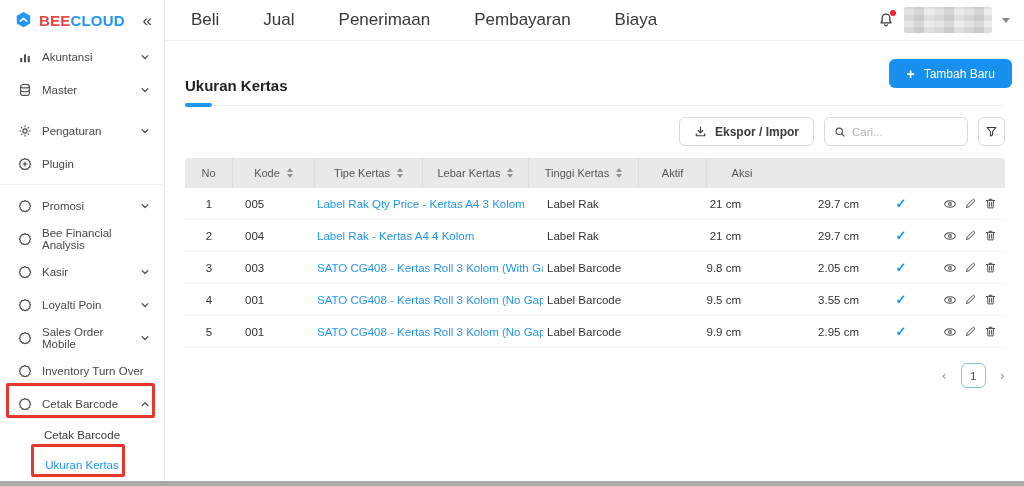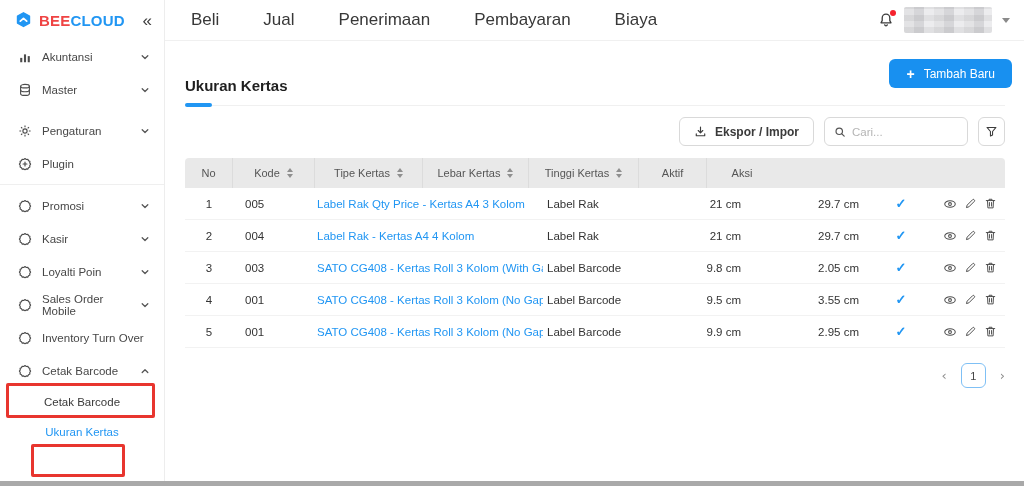--- a/index.html
+++ b/index.html
@@ -204,20 +204,28 @@
         </svg>
       </span>
     <span>Promosi</span>
     <span class="chev">
         <svg width="10" height="10" viewBox="0 0 16 16" fill="none" stroke="#555" stroke-width="2" stroke-linecap="round" stroke-linejoin="round">
           <path d="M3.5 6l4.5 4.5L12.5 6"></path>
         </svg>
       </span>
   </div>
 
+  <div class="side-item">
+    <span>
+        <svg width="14" height="14" viewBox="0 0 16 16" fill="none" stroke="#4c4c4c" stroke-width="1.3" stroke-linejoin="round">
+          <path d="M8 1.8l1.5 1 1.8-.2.7 1.6 1.6.7-.2 1.8 1 1.5-1 1.5.2 1.8-1.6.7-.7 1.6-1.8-.2-1.5 1-1.5-1-1.8.2-.7-1.6-1.6-.7.2-1.8-1-1.5 1-1.5-.2-1.8 1.6-.7.7-1.6 1.8.2z"></path>
+        </svg>
+      </span>
+    <span>Bee Financial Analysis</span>
+  </div>
 
   <div class="side-item">
     <span>
         <svg width="14" height="14" viewBox="0 0 16 16" fill="none" stroke="#4c4c4c" stroke-width="1.3" stroke-linejoin="round">
           <path d="M8 1.8l1.5 1 1.8-.2.7 1.6 1.6.7-.2 1.8 1 1.5-1 1.5.2 1.8-1.6.7-.7 1.6-1.8-.2-1.5 1-1.5-1-1.8.2-.7-1.6-1.6-.7.2-1.8-1-1.5 1-1.5-.2-1.8 1.6-.7.7-1.6 1.8.2z"></path>
         </svg>
       </span>
     <span>Kasir</span>
     <span class="chev">
         <svg width="10" height="10" viewBox="0 0 16 16" fill="none" stroke="#555" stroke-width="2" stroke-linecap="round" stroke-linejoin="round">

